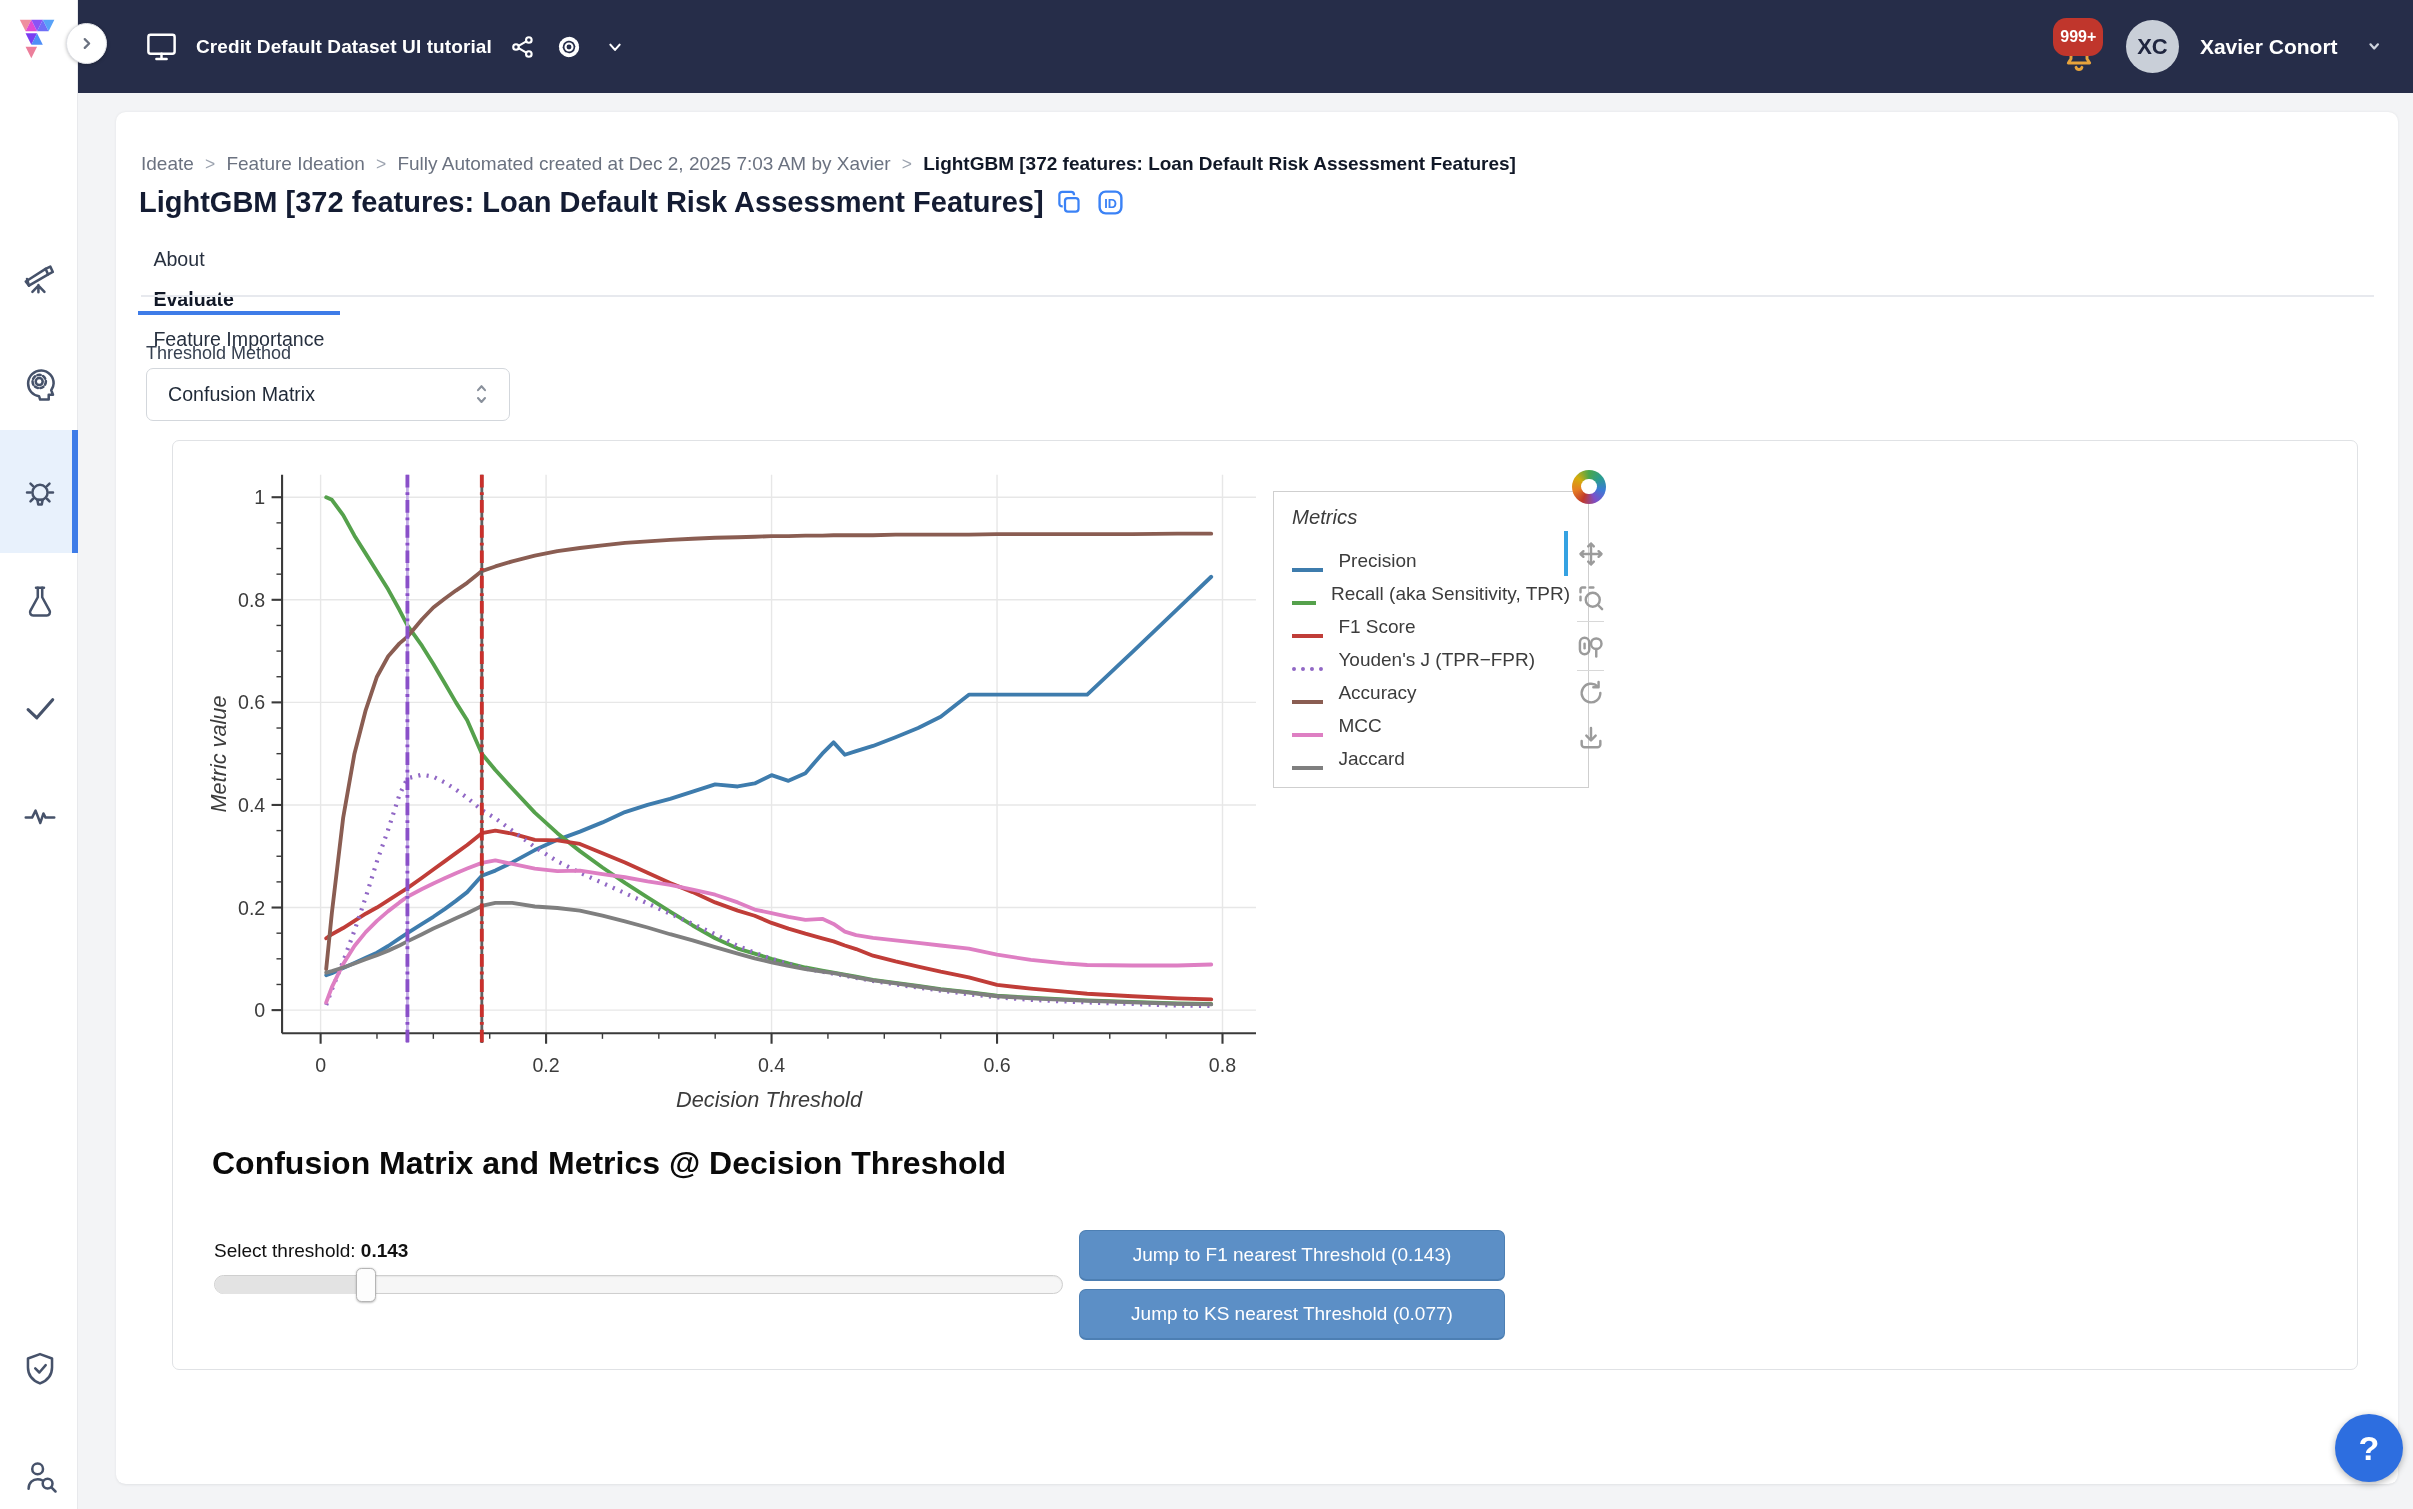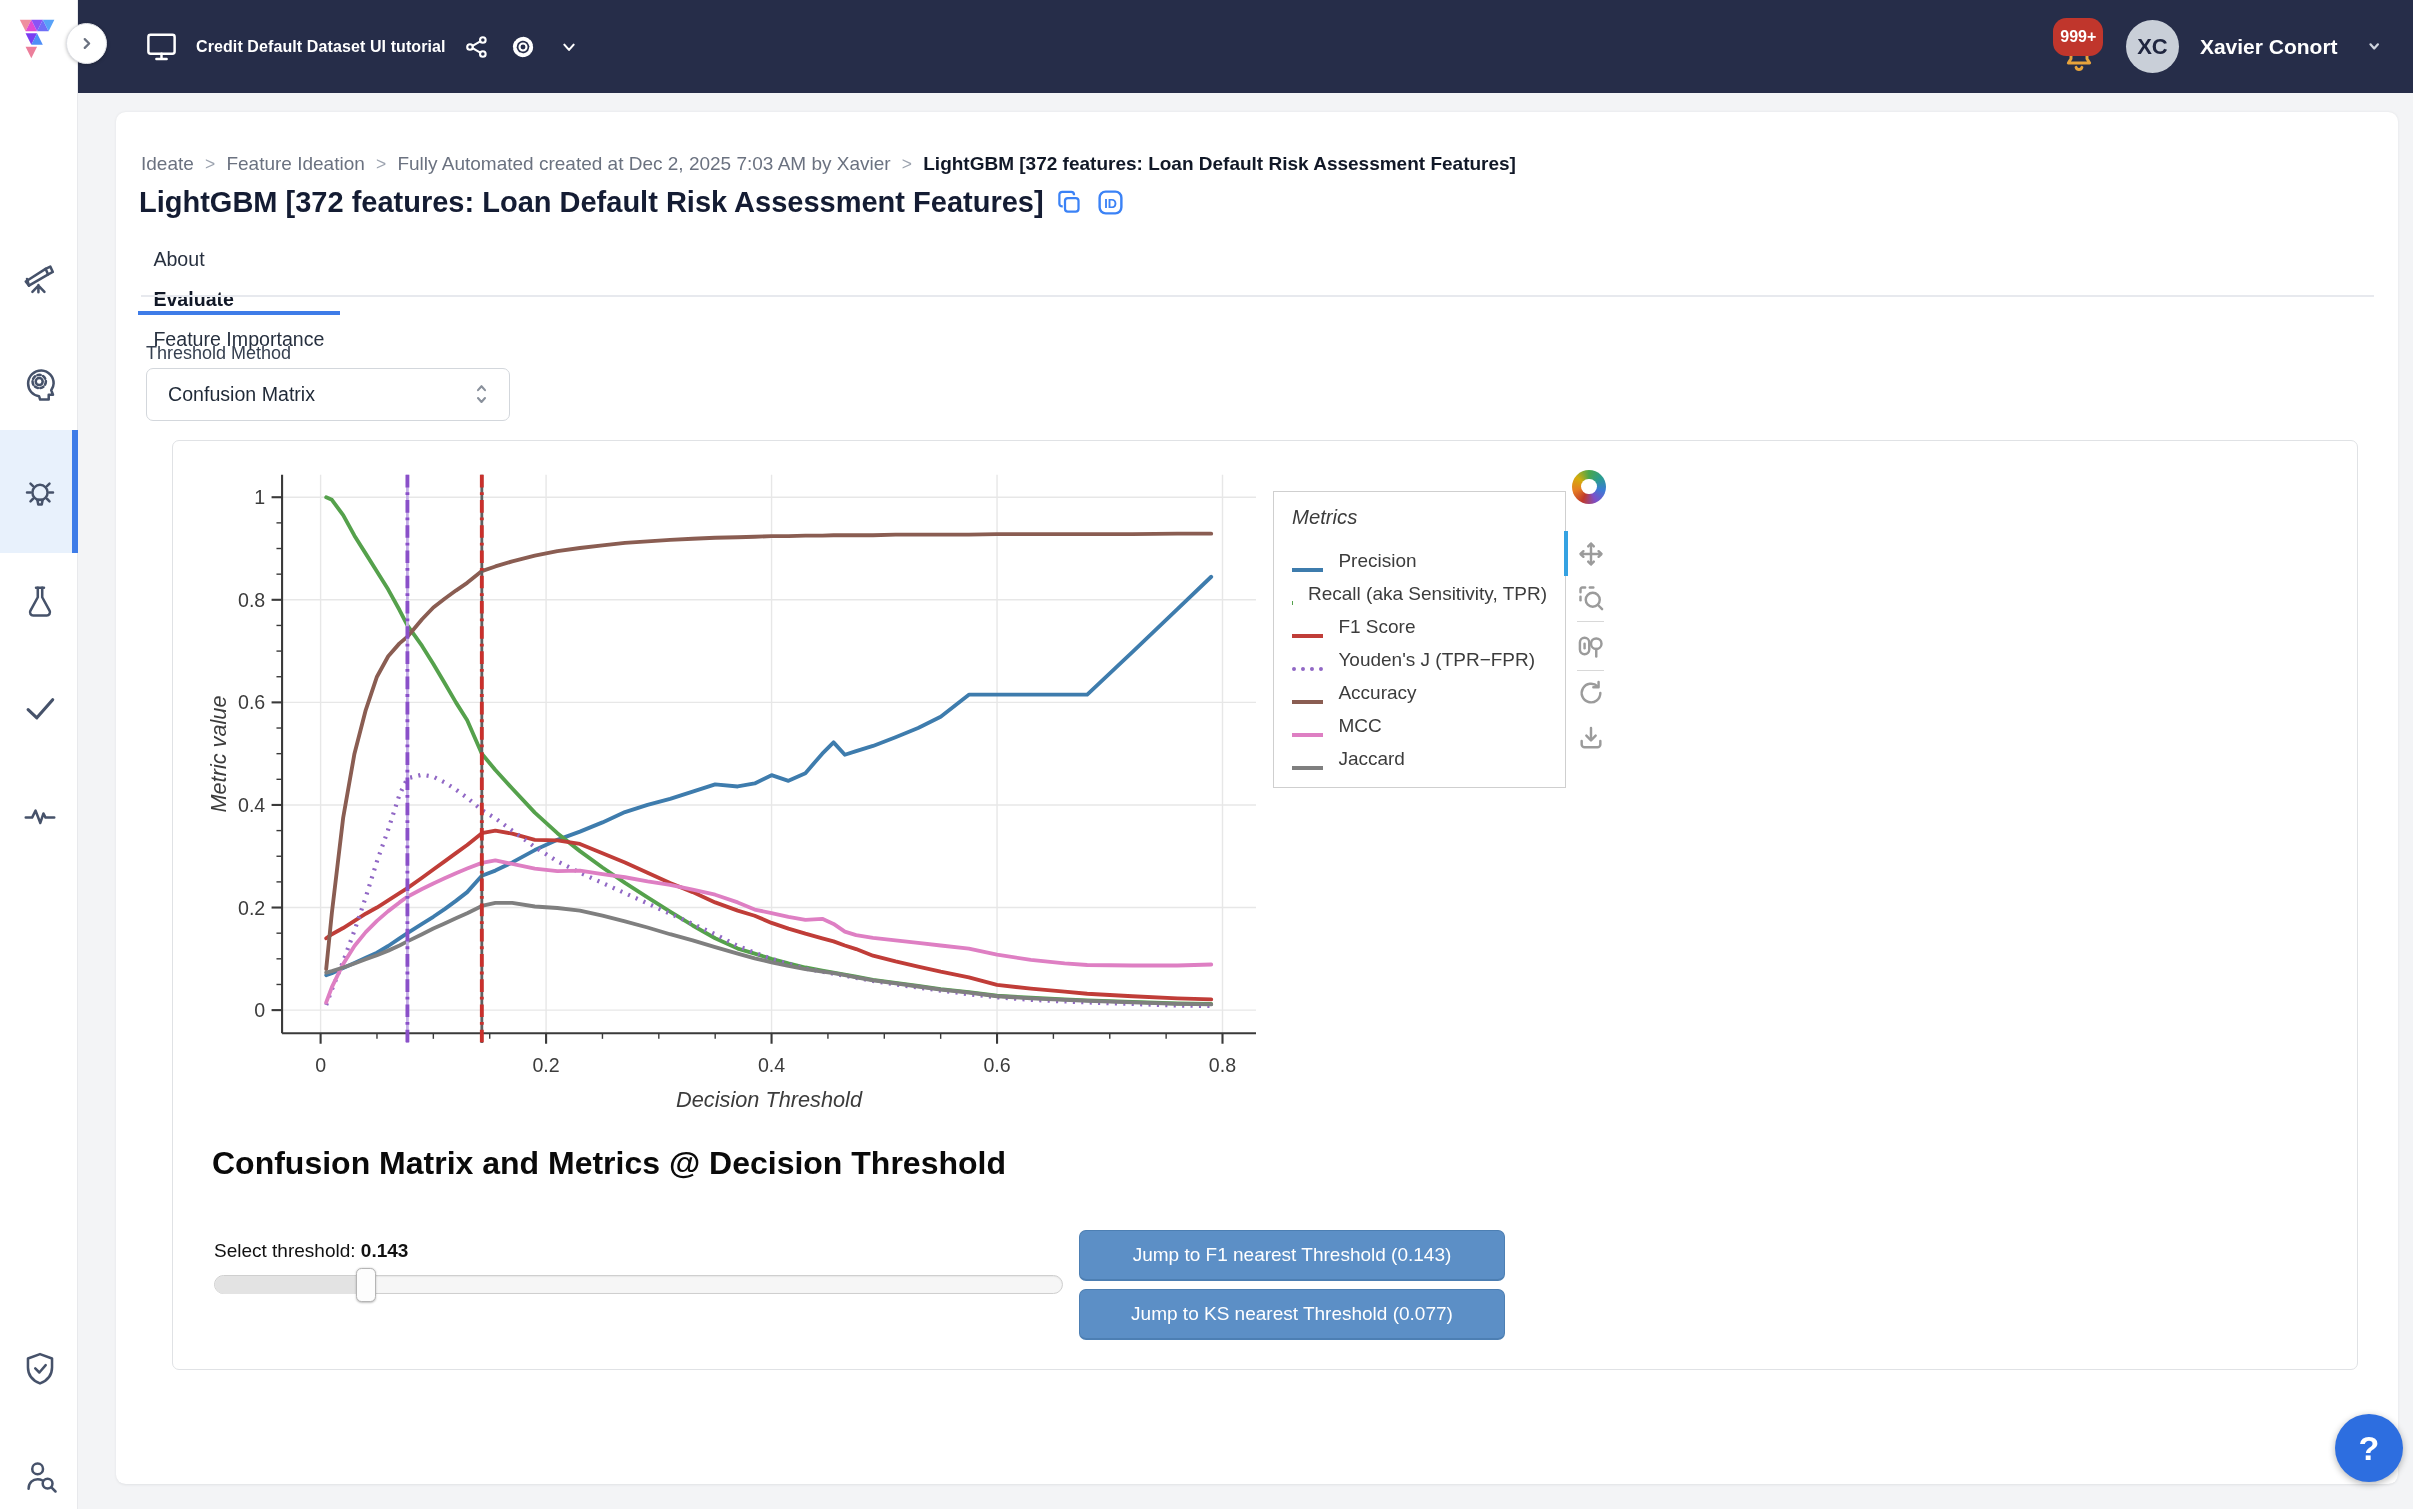--- a/index.html
+++ b/index.html
@@ -12,21 +12,21 @@
   .side-icon svg { width:38px; height:38px; stroke:#46526a; fill:none; stroke-width:1.6; stroke-linecap:round; stroke-linejoin:round; }
   .active-block { position:absolute; left:0; top:430px; width:78px; height:123px; background:#e8f1fc; }
   .active-block .bar { position:absolute; right:0; top:0; width:6.3px; height:100%; background:#3e7ce8; }
 
   
   .topbar { position:absolute; left:78px; top:0; width:2335px; height:93px; background:#262d49; z-index:5; }
   .collapse-btn { position:absolute; left:66px; top:23px; width:41px; height:41px; border-radius:50%; background:#fff; border:1.4px solid #dfe1e6; z-index:10; display:flex; align-items:center; justify-content:center; box-shadow:0 0.7px 3.5px rgba(0,0,0,.25); cursor:pointer; }
   .collapse-btn svg { width:21px; height:21px; stroke:#6b7280; stroke-width:2.6; fill:none; stroke-linecap:round; stroke-linejoin:round; }
   .tb-left { position:absolute; left:144px; top:0; height:93px; display:flex; align-items:center; gap:17px; }
   .tb-left svg.mon { width:35px; height:35px; stroke:#fff; stroke-width:1.7; fill:none; stroke-linecap:round; }
-  .tb-title { color:#fff; font-size:16px; font-weight:bold; letter-spacing:0.1px; }
+  .tb-title { color:#fff; font-size:19px; font-weight:bold; letter-spacing:0.1px; }
   .tb-ico { width:29px; height:29px; display:flex; align-items:center; justify-content:center; cursor:pointer; }
   .tb-ico svg { width:28px; height:28px; stroke:#fff; fill:none; stroke-width:1.8; stroke-linecap:round; stroke-linejoin:round; }
   .tb-right { position:absolute; right:28px; top:0; height:93px; display:flex; align-items:center; }
   .bell-wrap { position:relative; width:49px; height:63px; margin-right:18px; cursor:pointer; }
   .bell-wrap svg { position:absolute; left:4.2px; top:25px; width:32px; height:32px; stroke:#e7a33c; fill:none; stroke-width:2.2; stroke-linecap:round; stroke-linejoin:round; }
   .badge { position:absolute; left:-5.6px; top:2.8px; min-width:46px; height:38px; background:#c0362c; border-radius:13.3px; color:#fff; font-size:16px; font-weight:bold; display:flex; align-items:center; justify-content:center; padding:0 7px; }
   .avatar { width:53px; height:53px; border-radius:50%; background:#c9cfd8; color:#20263f; font-weight:bold; font-size:22px; display:flex; align-items:center; justify-content:center; margin-right:21px; cursor:pointer; }
   .user-name { color:#fff; font-size:21px; font-weight:bold; margin-right:25px; }
   .tb-right svg.chev { width:22.4px; height:22.4px; stroke:#cfd4de; stroke-width:2.4; fill:none; stroke-linecap:round; stroke-linejoin:round; cursor:pointer; }
 
@@ -44,21 +44,21 @@
   .tab.active { font-weight:bold; color:#111827; border-bottom-color:#3e7ce8; }
   .tab-divider { position:absolute; left:24.5px; top:183px; width:2233px; height:2.1px; background:#e7e9ee; }
 
   .eval-label { position:absolute; left:30px; top:231px; font-size:18px; color:#374151; }
   .select { position:absolute; left:30px; top:256px; width:364px; height:53px; border:1.4px solid #d3d7dc; border-radius:7px; background:#fff; display:flex; align-items:center; padding:0 17px 0 21px; cursor:pointer; }
   .select-value { font-size:19.6px; color:#1f2937; flex:1; }
   .select svg { width:21px; height:27px; stroke:#8a919c; stroke-width:2.4; fill:none; stroke-linecap:round; stroke-linejoin:round; }
 
   .chart-box { position:absolute; left:56px; top:328px; width:2186px; height:930px; border:1.4px solid #e0e2e5; border-radius:7px; background:#fff; }
   #plot-svg { position:absolute; left:32px; top:21px; }
-  .legend { position:absolute; left:1100px; top:50px; width:293px; border:1.4px solid #cfcfcf; background:#fff; padding:14px 18px 17px; }
+  .legend { position:absolute; left:1100px; top:50px; width:316px; border:1.4px solid #cfcfcf; background:#fff; padding:14px 18px 17px; }
   .legend-title { font-size:20.3px; font-style:italic; color:#3c3c3c; margin-bottom:9.8px; }
   .legend-item { display:flex; align-items:flex-end; gap:15.4px; height:33px; cursor:pointer; }
   .legend-swatch { width:31px; height:0; border-top-width:4.9px; border-top-style:solid; }
   .legend-label { font-size:19px; color:#3c3c3c; white-space:nowrap; }
 
   .bk-toolbar { position:absolute; left:1391px; top:29px; width:56px; }
   .bk-active-bar { position:absolute; left:0; top:61px; width:3.5px; height:45px; background:#35a2e2; }
   .bk-logo { position:absolute; left:8.4px; top:0px; width:34px; height:34px; border-radius:50%; background:conic-gradient(#4aa64c,#2a9d8f,#3a7bd5,#7d4fc9,#c0392b,#e67e22,#d4ac0d,#4aa64c); }
   .bk-logo::after { content:''; position:absolute; left:9px; top:9px; width:15.4px; height:15.4px; background:#fff; border-radius:50%; }
   .bk-tool { position:absolute; left:11.2px; width:31px; height:31px; display:flex; align-items:center; justify-content:center; cursor:pointer; }

